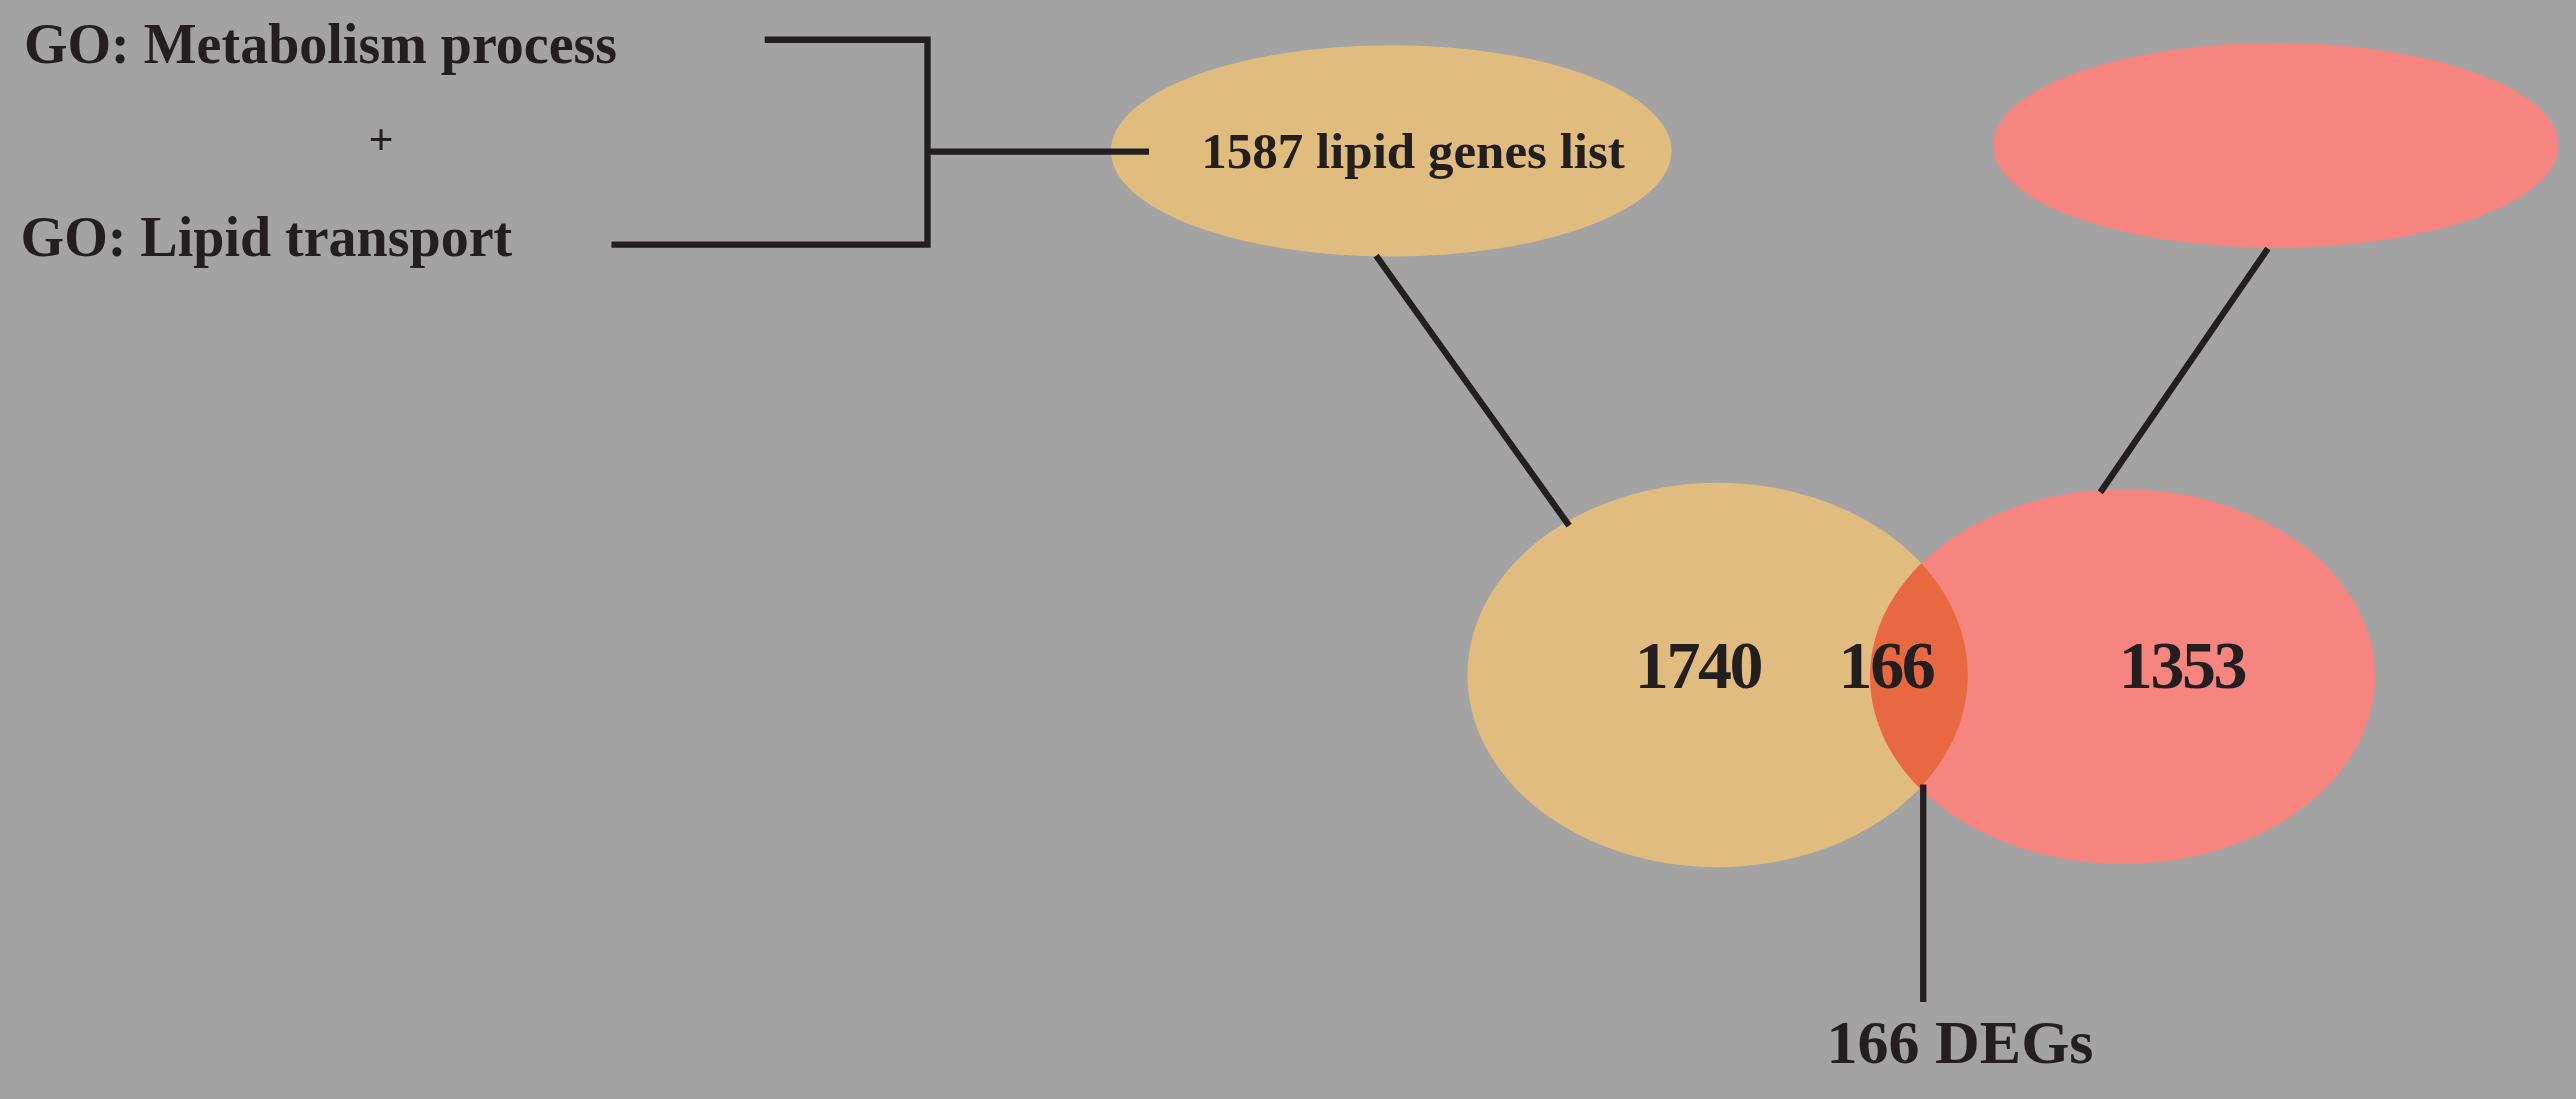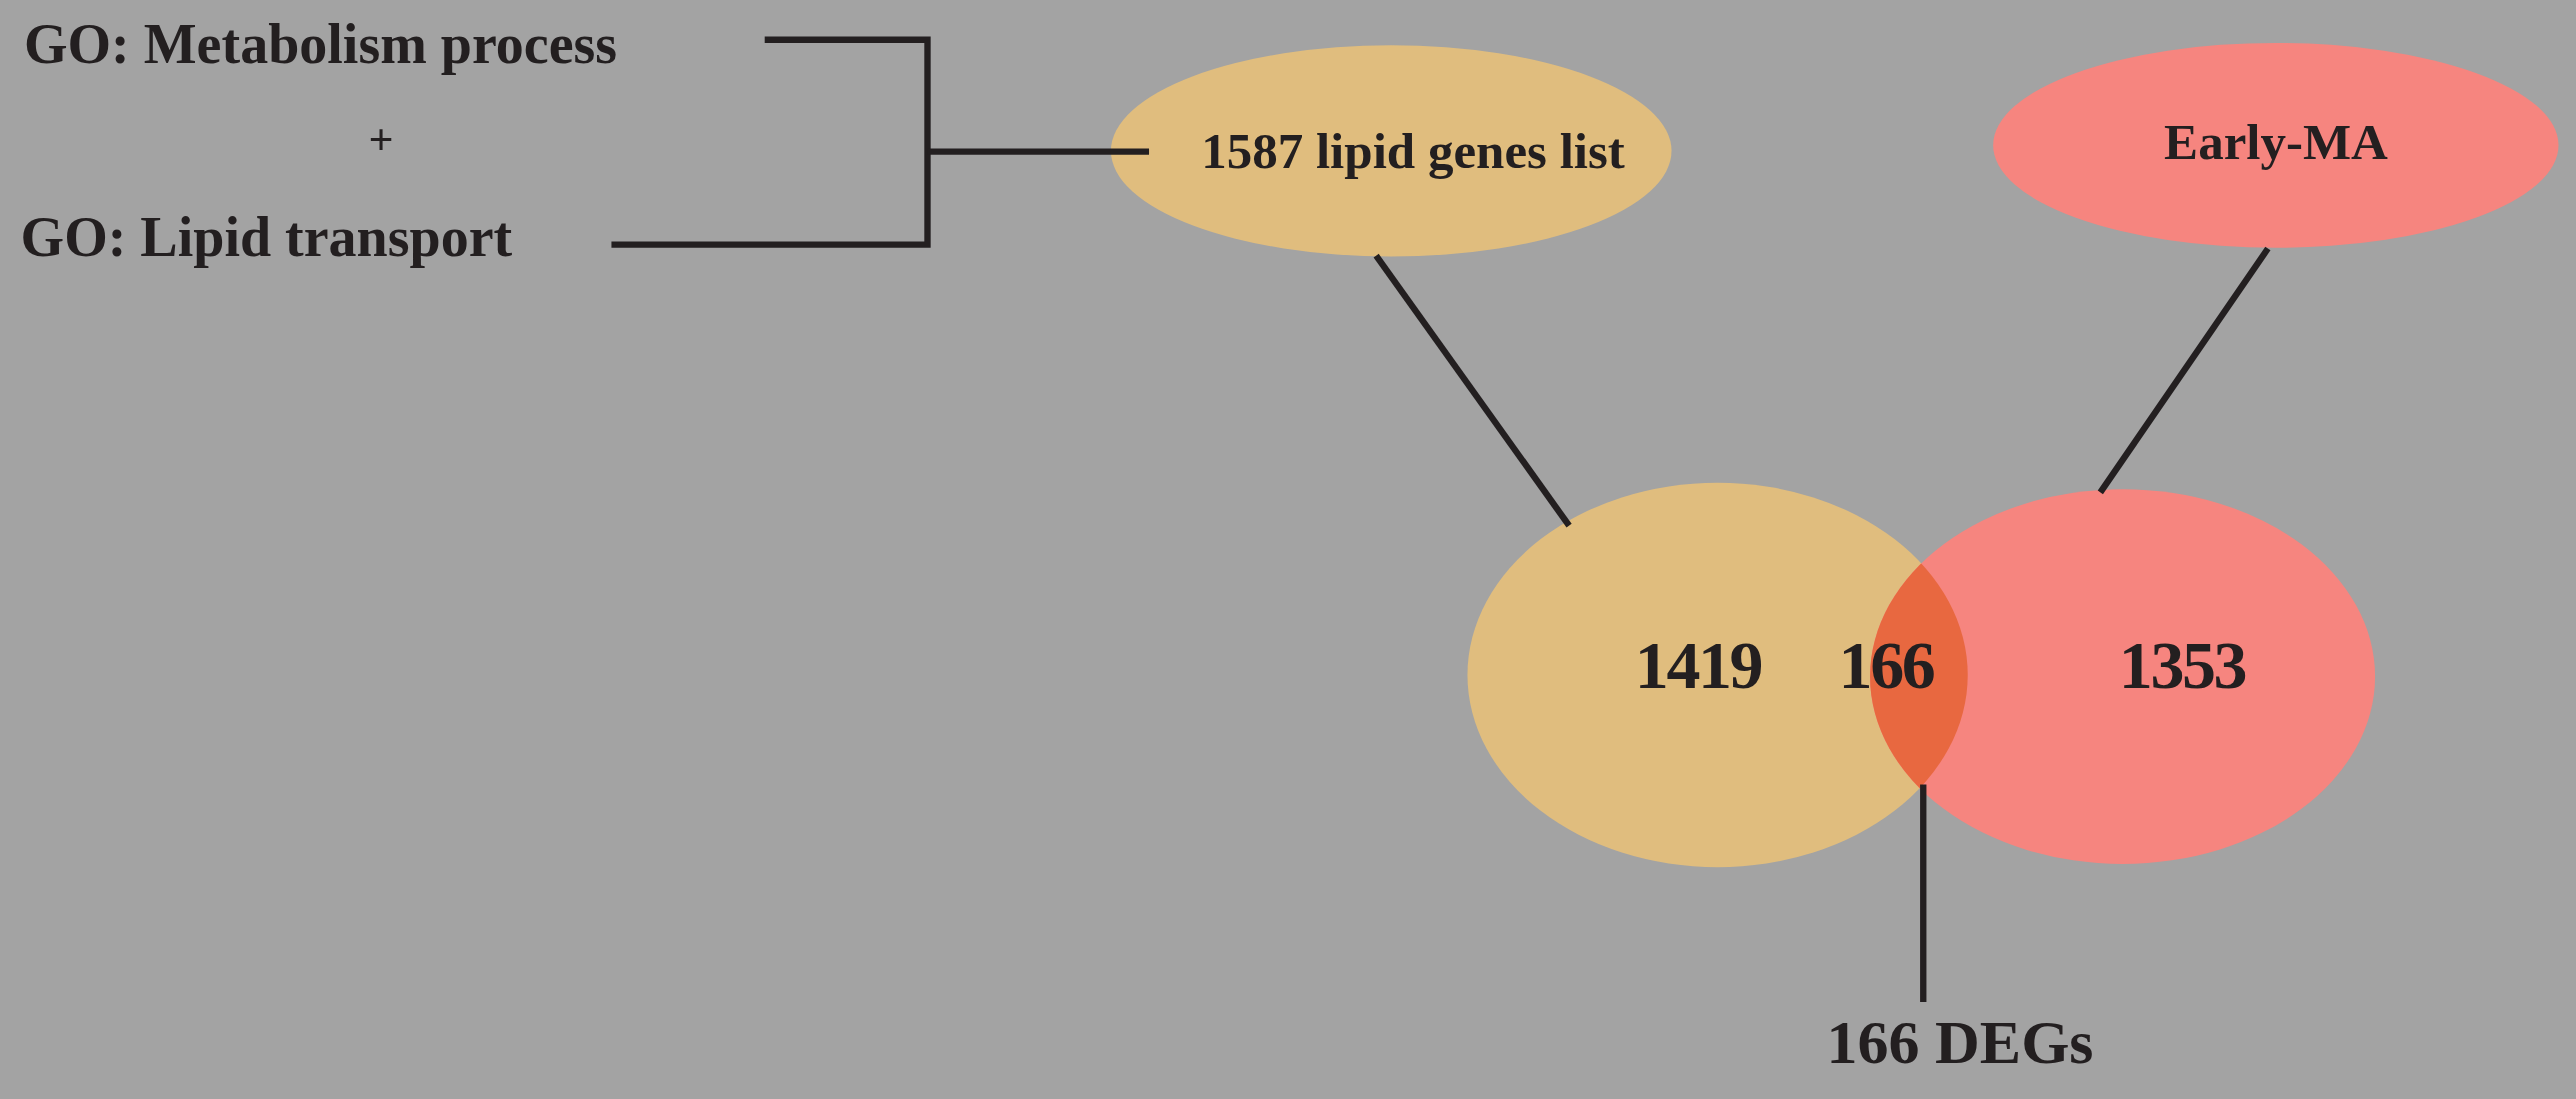--- a/index.html
+++ b/index.html
@@ -73,24 +73,23 @@
 
   <div class="label left-anchor go-label" style="left:24px; top:44px;">GO: Metabolism process</div>
 
   <div class="label centered plus-label" style="left:381px; top:140px;">+</div>
 
   <div class="label left-anchor go-label" style="left:20.6px; top:237px;">GO: Lipid transport</div>
 
   <div class="label centered node-label" style="left:1413px; top:151px;">1587 lipid genes list</div>
 
   <div class="label centered node-label" style="left:2276px; top:142px;">
-    <div class="node-line">Early-MA</div>
   </div>
 
-  <div class="label centered venn-count" style="left:1698px; top:665px;">1419</div>
+  <div class="label centered venn-count" style="left:1698px; top:665px;">1740</div>
 
   <div class="label centered venn-count" style="left:1886px; top:665px;">166</div>
 
   <div class="label centered venn-count" style="left:2182px; top:665px;">1353</div>
 
   <div class="label centered callout-label" style="left:1960px; top:1042px;">166 DEGs</div>
 
 </div>
 
 

